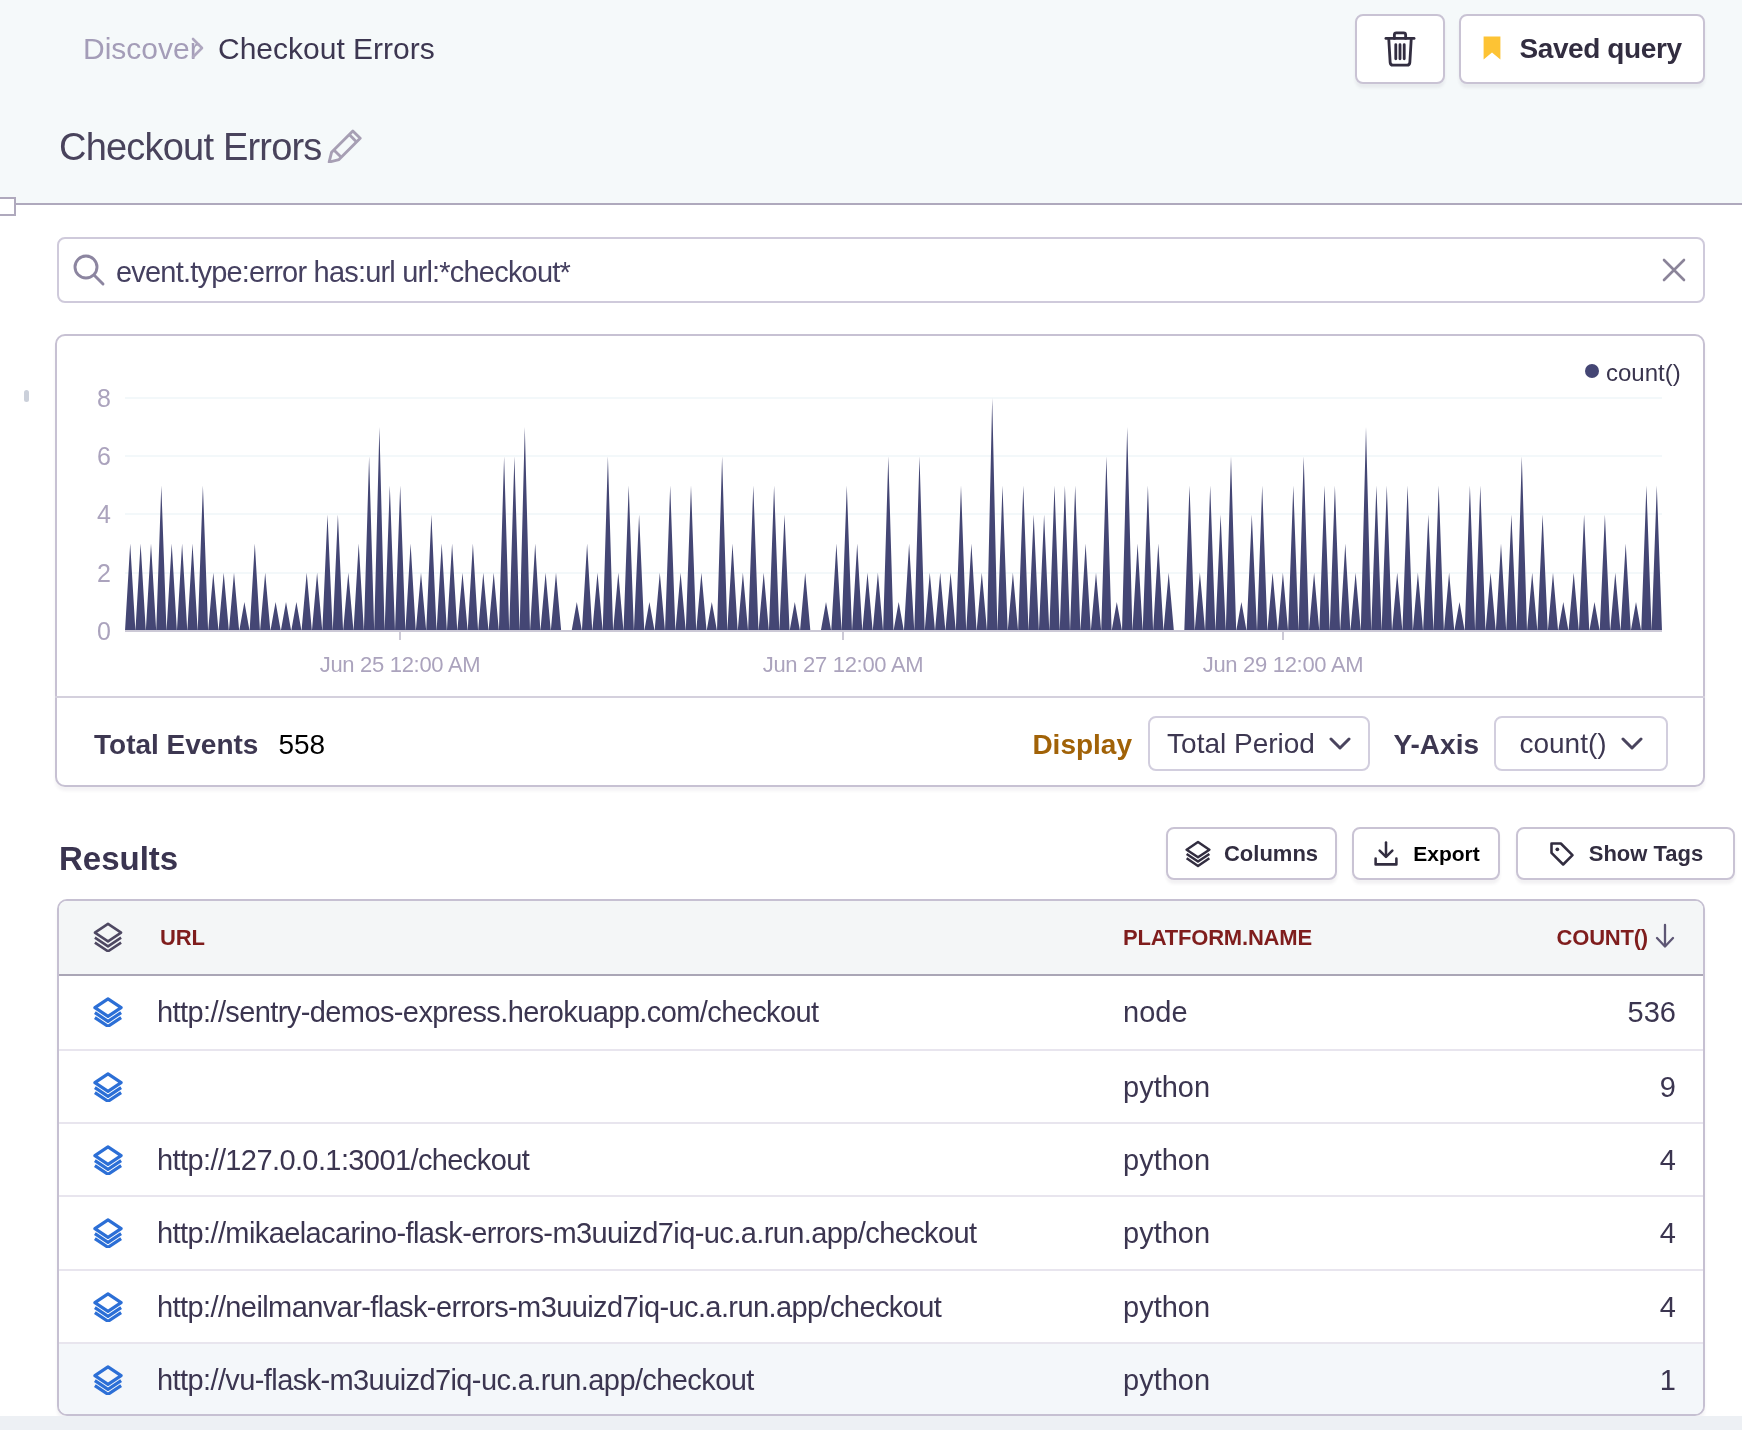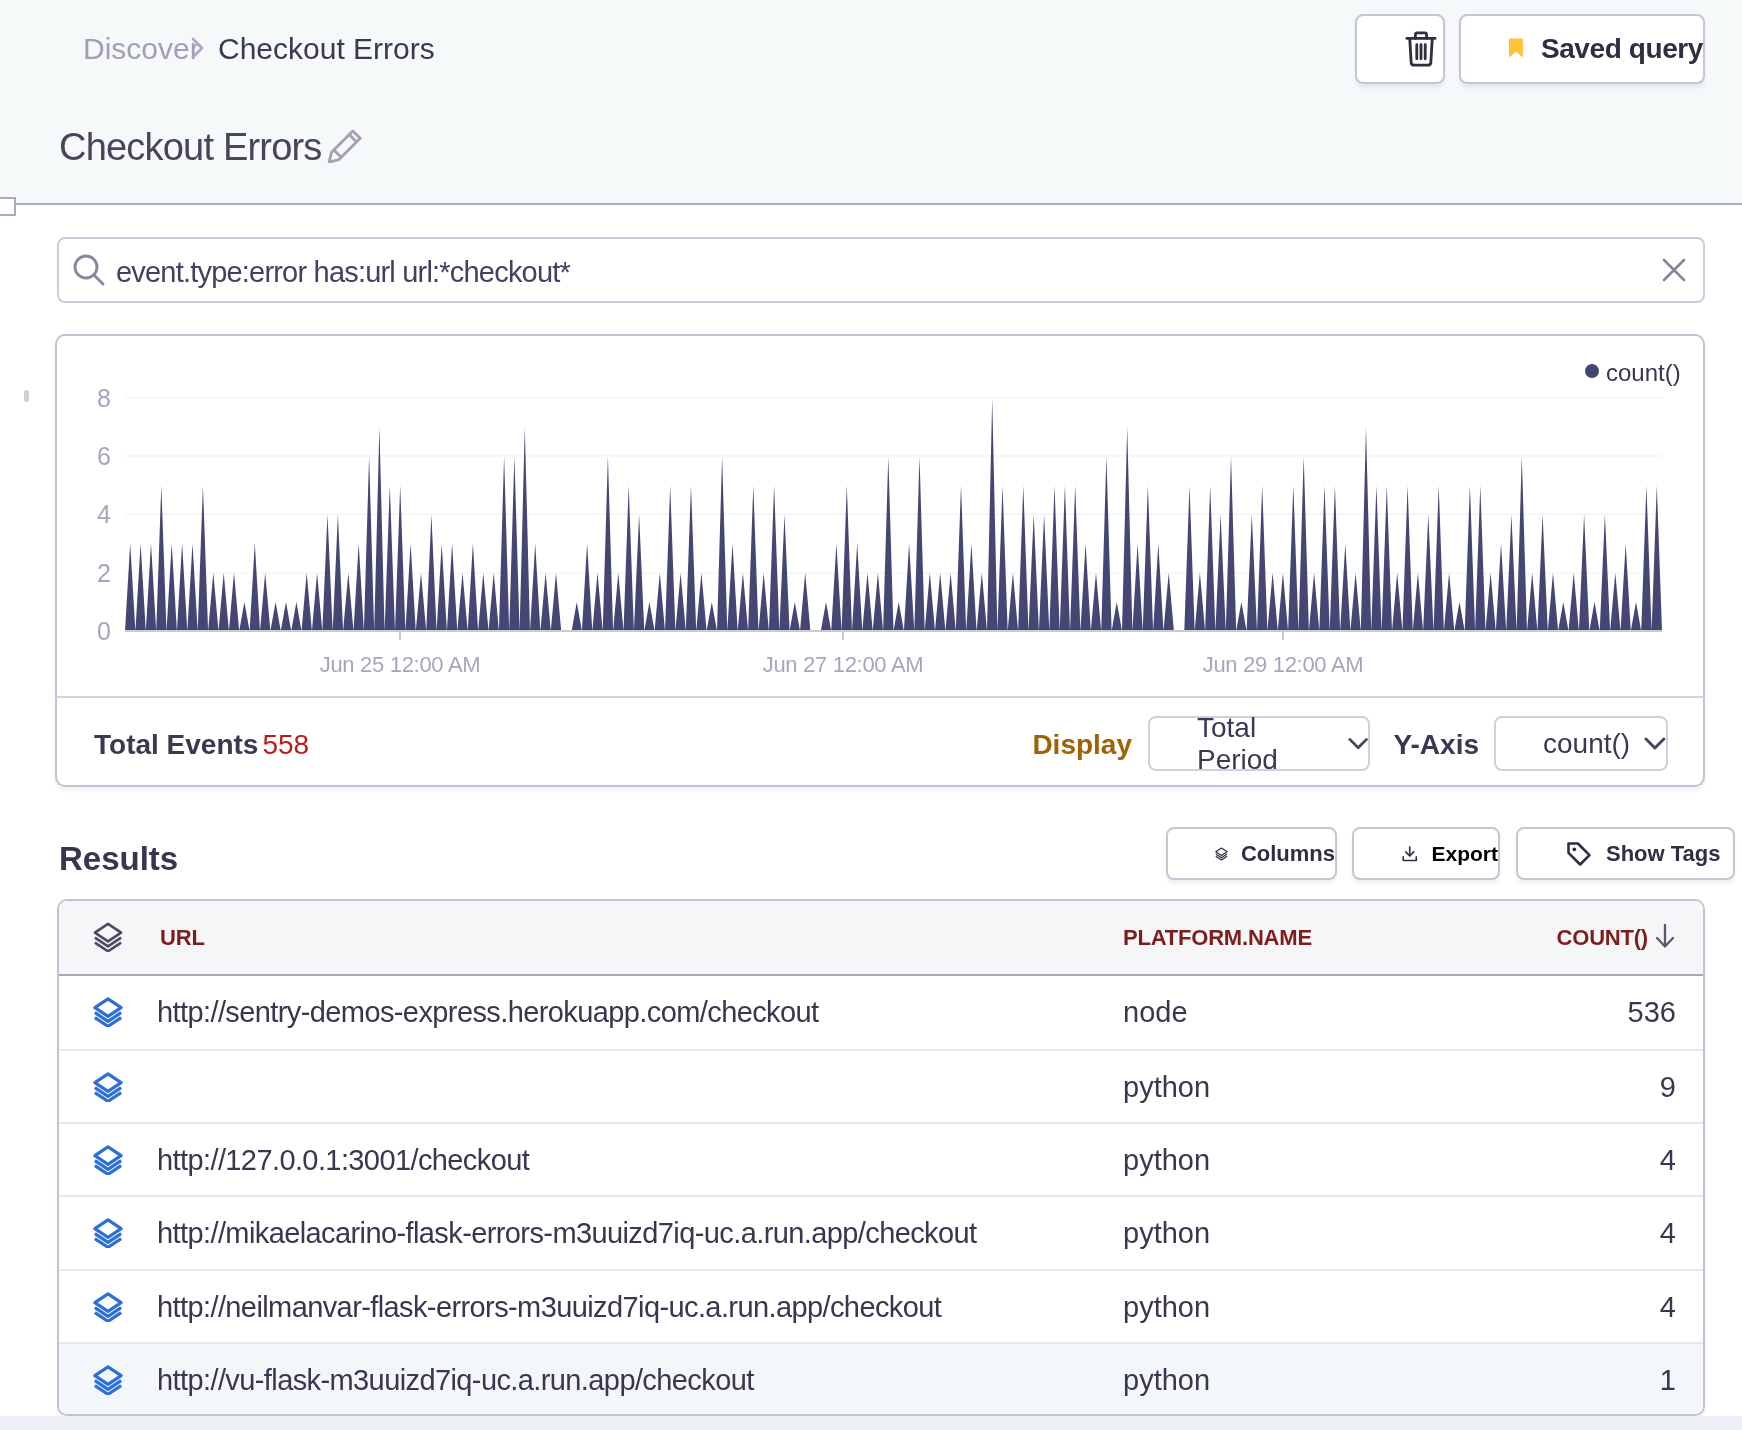--- a/index.html
+++ b/index.html
@@ -1,20 +1,20 @@
 <!DOCTYPE html>
 <html><head>
 <meta charset="utf-8">
 <style>
   html,body{margin:0;padding:0;}
   body{width:1742px;height:1430px;background:#ffffff;font-family:"Liberation Sans",sans-serif;-webkit-font-smoothing:antialiased;}
   #page{position:relative;width:1742px;height:1430px;overflow:hidden;background:#fff;}
   .abs{position:absolute;}
   .topband{position:absolute;left:0;top:0;width:1742px;height:203px;background:#f5f9fa;border-bottom:2px solid #afa9bd;}
-  .btn{position:absolute;background:#fff;border:2px solid #c9c3d4;border-radius:8px;box-shadow:0 4px 3px rgba(64,52,84,0.07);box-sizing:border-box;display:flex;align-items:center;padding-left:47px;}
+  .btn{position:absolute;background:#fff;border:2px solid #c9c3d4;border-radius:8px;box-shadow:0 4px 3px rgba(64,52,84,0.07);box-sizing:border-box;display:flex;align-items:center;justify-content:center;}
   .crumb{font-size:30px;color:#a49db8;}
   .hdrlbl{font-size:22px;font-weight:bold;color:#7f1d1d;letter-spacing:-0.2px;}
   .row{position:absolute;left:59px;width:1644px;height:73px;box-sizing:border-box;}
   .row .icon{position:absolute;left:34px;top:21px;}
   .row .url{position:absolute;left:98px;top:20px;font-size:29px;letter-spacing:-0.6px;color:#3b3550;white-space:nowrap;}
   .row .plat{position:absolute;left:1064px;top:20px;font-size:29px;color:#3b3550;}
   .row .cnt{position:absolute;right:27px;top:20px;font-size:29px;color:#3b3550;text-align:right;}
   .rowline{border-top:2px solid #e8e5ee;}
 </style>
 </head>
@@ -97,21 +97,21 @@
       <line x1="1228" y1="297" x2="1228" y2="306"></line>
     </g>
     <g font-size="22" letter-spacing="-0.3" fill="#aba3bd" text-anchor="middle" font-family="Liberation Sans, sans-serif">
       <text x="345" y="338">Jun 25 12:00 AM</text>
       <text x="788" y="338">Jun 27 12:00 AM</text>
       <text x="1228" y="338">Jun 29 12:00 AM</text>
     </g>
   </svg>
 
   <div class="abs" style="left:55px;top:696px;width:1650px;height:0;border-top:2px solid #d4d0dd;"></div>
-  <div class="abs" style="left:94px;top:729px;font-size:28px;"><span style="font-weight:bold;color:#3d3751;">Total Events</span><span style="color:#b91c1c;margin-left:4px;">558</span></div>
+  <div class="abs" style="left:94px;top:729px;font-size:28px;"><span style="font-weight:bold;color:#3d3751;">Total Events</span><span style="color:#000000;margin-left:20px;">558</span></div>
   <div class="abs" style="left:1000px;top:729px;width:132px;text-align:right;font-size:28px;font-weight:bold;color:#a16207;">Display</div>
   <div class="btn" style="left:1148px;top:716px;width:222px;height:55px;box-shadow:none;border-color:#d2cede;">
     <span style="font-size:28px;color:#3d3751;">Total Period</span>
     <svg width="22" height="14" viewBox="0 0 22 14" style="margin-left:14px;">
         <path d="M2 2 L11 11 L20 2" fill="none" stroke="#4a445e" stroke-width="3" stroke-linecap="round" stroke-linejoin="round"></path>
       </svg>
   </div>
   <div class="abs" style="left:1380px;top:729px;width:99px;text-align:right;font-size:28px;font-weight:bold;color:#3d3751;">Y-Axis</div>
   <div class="btn" style="left:1494px;top:716px;width:174px;height:55px;box-shadow:none;border-color:#d2cede;">
     <span style="font-size:28px;color:#3d3751;">count()</span>

